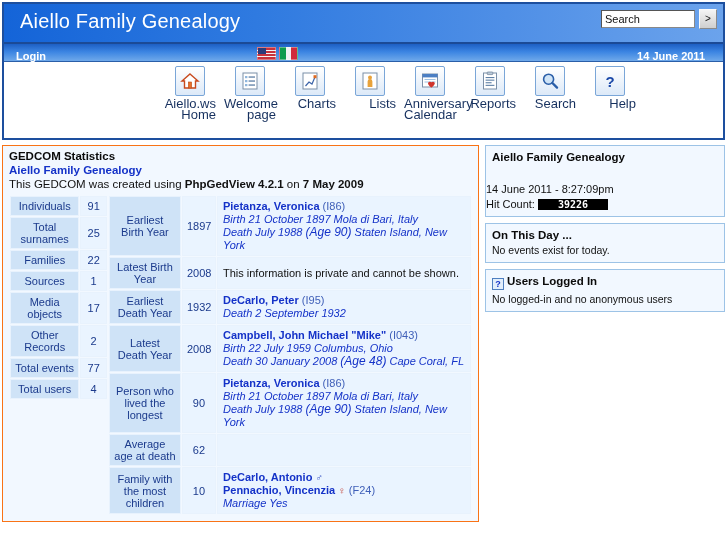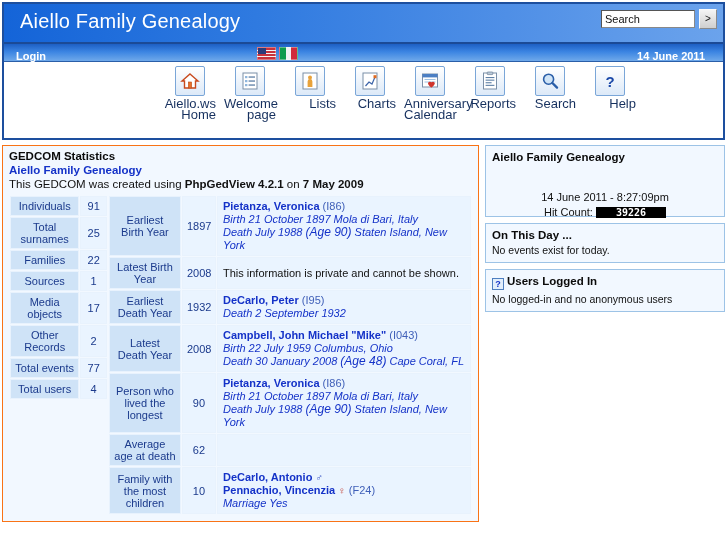--- a/index.html
+++ b/index.html
@@ -205,21 +205,21 @@
 
   
   .blk { border: 1px solid #9dc3e6; background: #f2f8ff; margin-bottom: 6px; }
   .blk-title {
     font-size: 11.5px; font-weight: bold; color: #0a0a0a;
     padding: 5px 6px 3px 6px;
   }
   .blk-text { font-size: 10.5px; color: #111; padding: 0 6px 6px 6px; }
 
   #welcome-blk { height: 72px; position: relative; }
-  #welcome-center { text-align: center; font-size: 11px; color:#111; margin-top: 24px; line-height: 15px; }
+  #welcome-center { font-size: 11px; color:#111; margin-top: 16px; line-height: 15px; }
   #hitcount {
     background: #000000; color: #ffffff;
     font-family: "DejaVu Sans Mono", monospace;
     font-size: 10px; font-weight: bold;
     padding: 0 20px;
   }
   .help-q {
     display:inline-block; width: 12px; height: 12px;
     border: 1px solid #4f7fc0; background:#e2eefb;
     color:#1432c8; font-size: 9px; font-weight: bold;
@@ -280,37 +280,37 @@
           </svg>
         </span>
         <span class="menu-label">Welcome</span>
         <span class="menu-label">page</span>
       </a>
 
       <a class="menu-item" href="#">
         <span class="menu-icon">
           <svg width="20" height="20" viewBox="0 0 20 20">
             <rect x="3" y="2" width="14" height="16" fill="#fff" stroke="#7a8fa8" stroke-width="1"></rect>
+            <path d="M5.5 15 L9 11 L12 13 L15 6" fill="none" stroke="#3b63a8" stroke-width="1.2"></path>
+            <rect x="13.5" y="4.2" width="3" height="3" fill="#e06a20"></rect>
+          </svg>
+        </span>
+        <span class="menu-label">Charts</span>
+        <span class="menu-label"></span>
+      </a>
+
+      <a class="menu-item" href="#">
+        <span class="menu-icon">
+          <svg width="20" height="20" viewBox="0 0 20 20">
+            <rect x="3" y="2" width="14" height="16" fill="#fff" stroke="#7a8fa8" stroke-width="1"></rect>
             <circle cx="10" cy="6.6" r="2" fill="#e8a23a"></circle>
             <path d="M7.6 16 V10.4 a2.4 2.4 0 0 1 4.8 0 V16 Z" fill="#e8a23a"></path>
           </svg>
         </span>
         <span class="menu-label">Lists</span>
-        <span class="menu-label"></span>
-      </a>
-
-      <a class="menu-item" href="#">
-        <span class="menu-icon">
-          <svg width="20" height="20" viewBox="0 0 20 20">
-            <rect x="3" y="2" width="14" height="16" fill="#fff" stroke="#7a8fa8" stroke-width="1"></rect>
-            <path d="M5.5 15 L9 11 L12 13 L15 6" fill="none" stroke="#3b63a8" stroke-width="1.2"></path>
-            <rect x="13.5" y="4.2" width="3" height="3" fill="#e06a20"></rect>
-          </svg>
-        </span>
-        <span class="menu-label">Charts</span>
         <span class="menu-label"></span>
       </a>
 
       <a class="menu-item" href="#">
         <span class="menu-icon">
           <svg width="20" height="20" viewBox="0 0 20 20">
             <rect x="2.5" y="3" width="15" height="13" fill="#fff" stroke="#7a8fa8" stroke-width="1"></rect>
             <rect x="2.5" y="3" width="15" height="3.4" fill="#4b7fc4"></rect>
             <rect x="4.5" y="8" width="11" height="1" fill="#9fc0e2"></rect>
             <rect x="4.5" y="10.5" width="11" height="1" fill="#9fc0e2"></rect>

